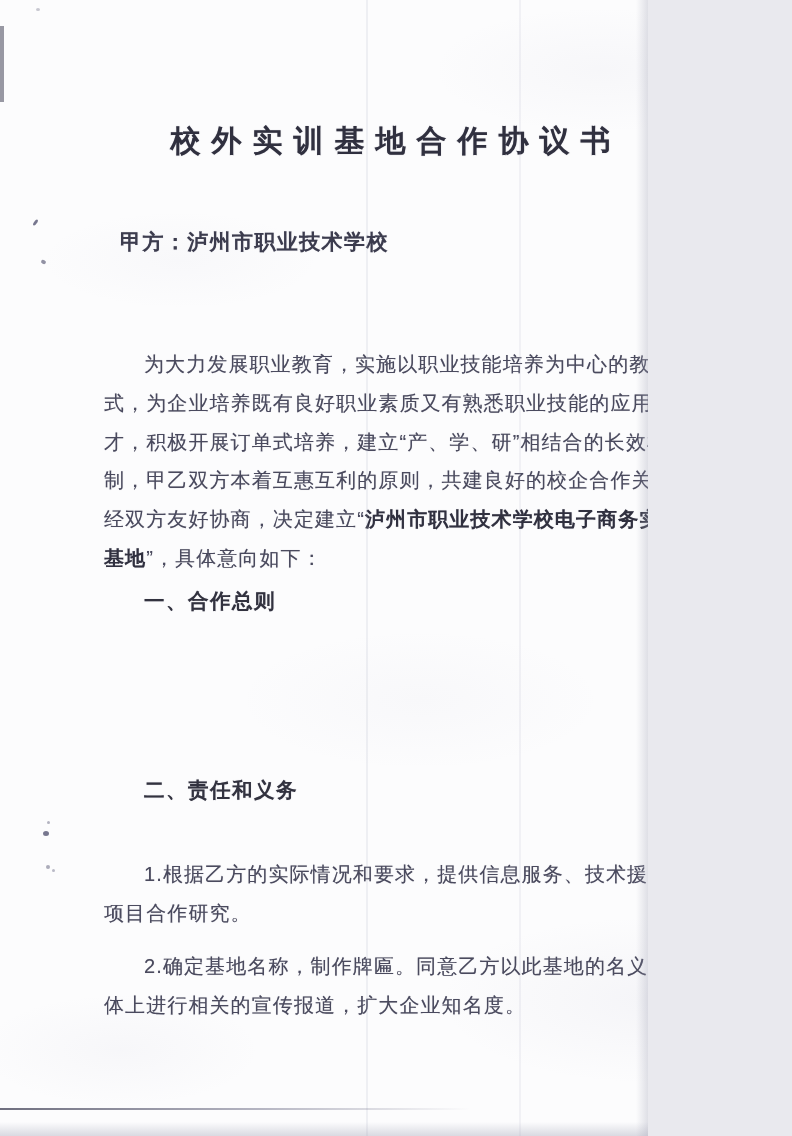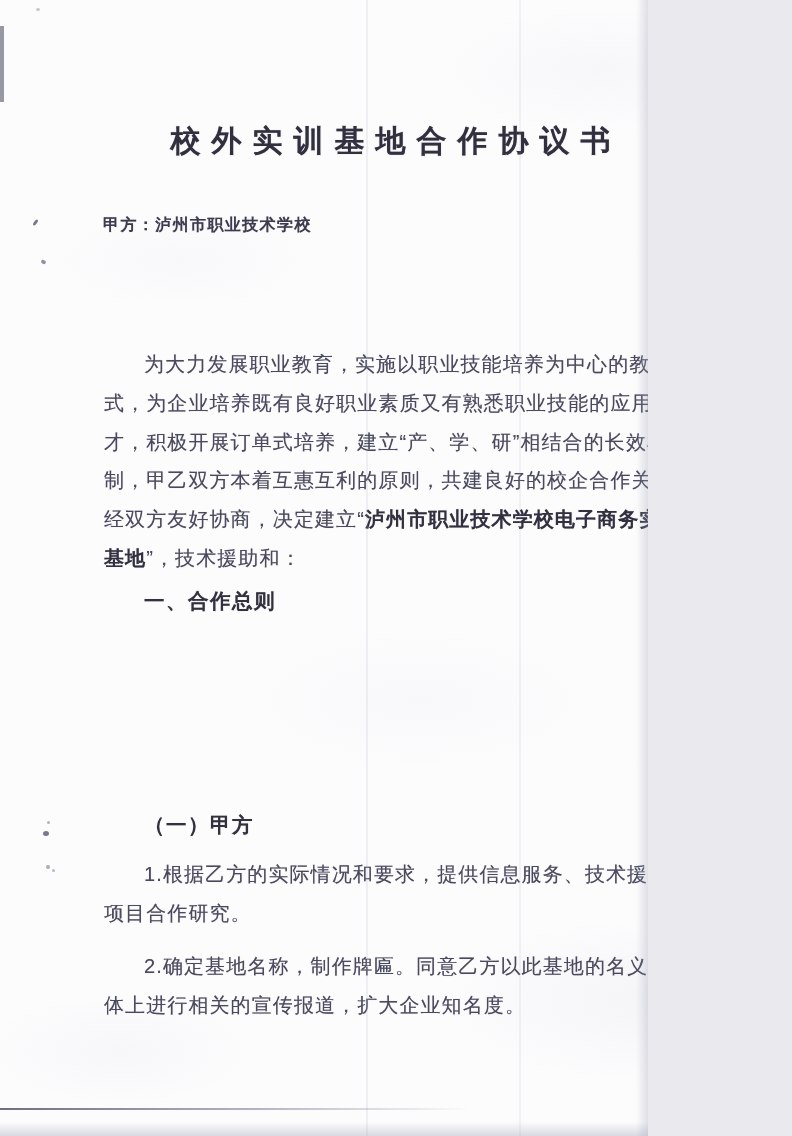--- a/index.html
+++ b/index.html
@@ -17,21 +17,21 @@
       radial-gradient(200px 80px at 120px 1050px, rgba(150,150,180,.05), transparent 70%),
       #fcfcfd;
   }
   .title{
     position:absolute;top:124px;left:96px;width:600px;margin:0;
     text-align:center;font-size:30px;font-weight:700;letter-spacing:11px;
     line-height:34px;color:#30303f;white-space:pre;
     text-shadow:0 0 .8px rgba(60,60,80,.5);
   }
   .party{
-    position:absolute;left:103px;margin:0;font-size:16px;font-weight:600;
+    position:absolute;left:103px;margin:17px;font-size:21px;font-weight:600;
     letter-spacing:1.4px;color:#3c3c4e;white-space:pre;line-height:26px;
     text-shadow:0 0 .7px rgba(70,70,95,.45);
   }
   .party-a{top:212px}
   .party-b{top:286px}
   .para{
     position:absolute;left:103px;width:600px;margin:1px;font-size:20px;
     line-height:38.8px;letter-spacing:1.1px;white-space:pre;text-indent:2em;
     color:#4a4a5e;text-shadow:0 0 .7px rgba(74,74,94,.45);
   }
@@ -94,25 +94,25 @@
 
   <h1 class="title">校外实训基地合作协议书</h1>
 
   <p class="party party-a">甲方：泸州市职业技术学校</p>
 
   <p class="para preamble"><span>为大力发展职业教育，实施以职业技能培养为中心的教学模
 式，为企业培养既有良好职业素质又有熟悉职业技能的应用人
 才，积极开展订单式培养，建立“产、学、研”相结合的长效机
 制，甲乙双方本着互惠互利的原则，共建良好的校企合作关系，
 经双方友好协商，决定建立“</span><span class="bold">泸州市职业技术学校电子商务实训
-基地</span><span>”，技术援助和：</span></p>
+基地</span><span>”，具体意向如下：</span></p>
 
   <h2 class="heading s1h">一、合作总则</h2>
 
-  <h3 class="heading sub1">（一）甲方</h3>
+  <h2 class="heading s2h">二、责任和义务</h2>
   <p class="para it1">1.根据乙方的实际情况和要求，提供信息服务、技术援助和
 项目合作研究。</p>
   <p class="para it2">2.确定基地名称，制作牌匾。同意乙方以此基地的名义在媒
 体上进行相关的宣传报道，扩大企业知名度。</p>
 
   <div class="seal">
     <div class="seal-ring1"></div>
     <div class="seal-ring2"></div>
     <div class="seal-star"></div>
   </div>

